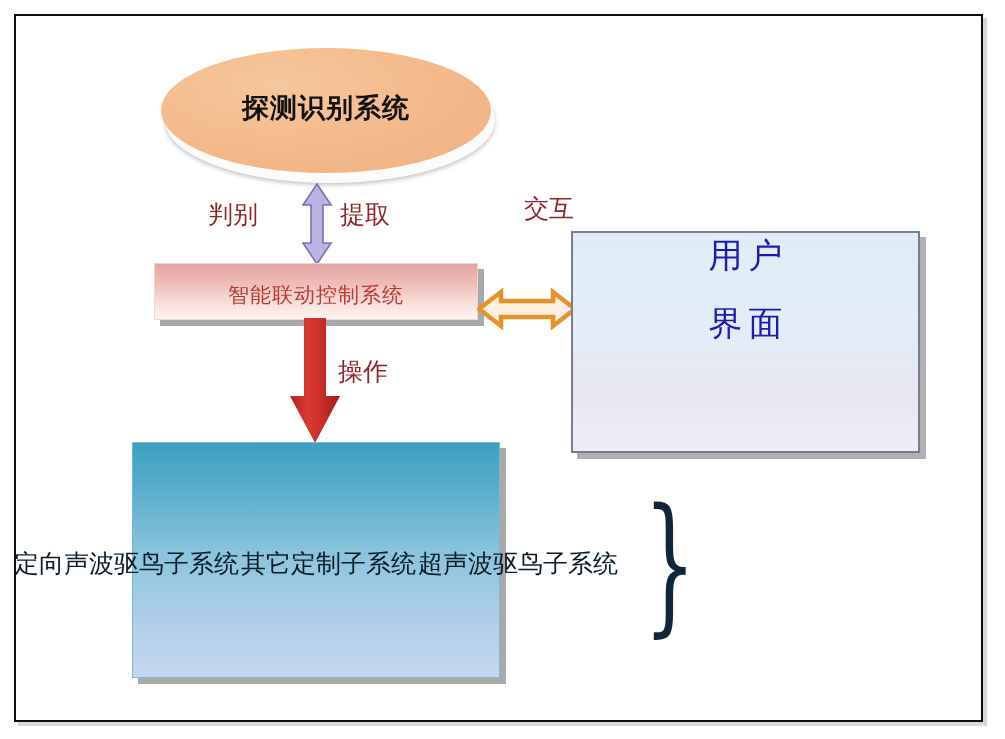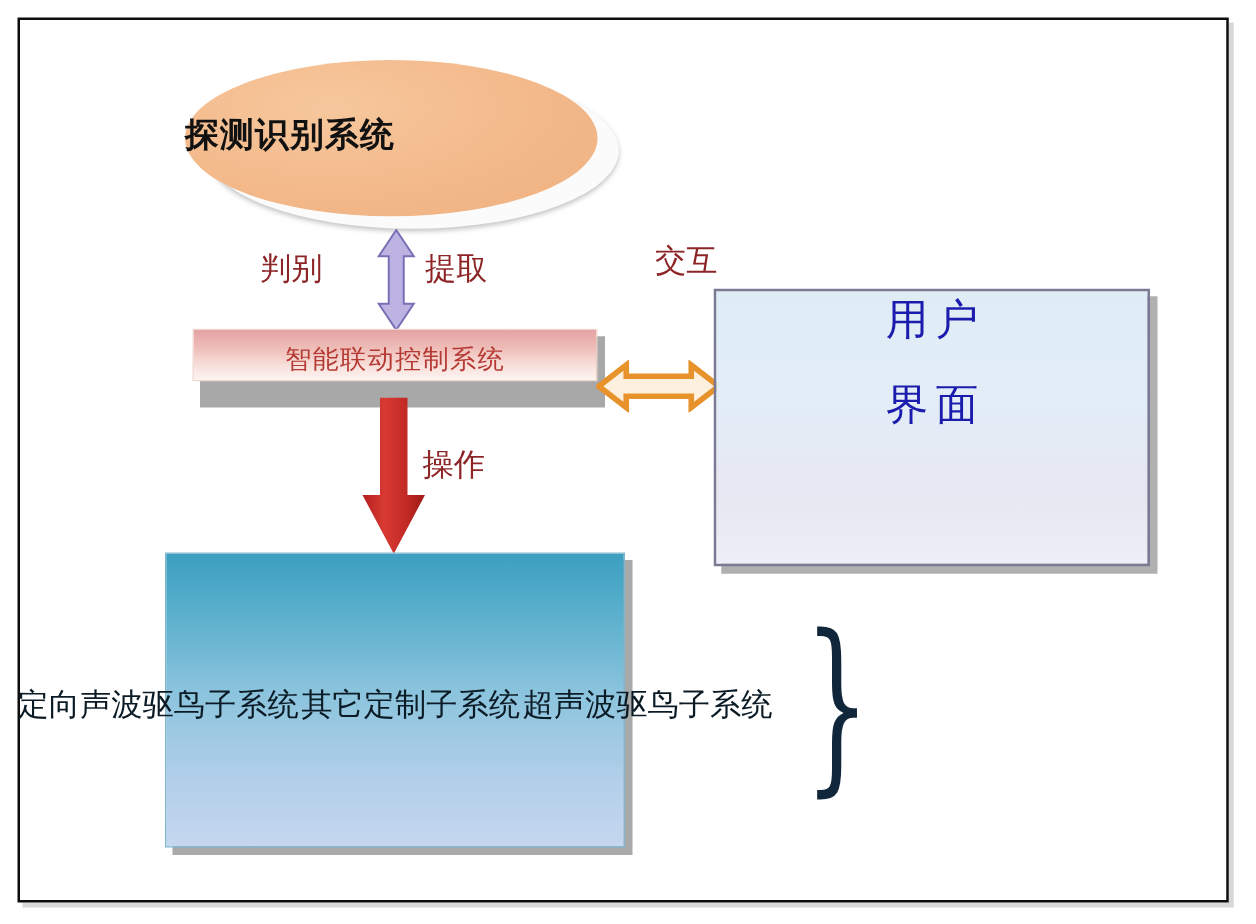--- a/index.html
+++ b/index.html
@@ -44,29 +44,29 @@
     left: 165px;
     top: 58px;
     width: 330px;
     height: 125px;
     border-radius: 50%;
     background: #fbfbfb;
     box-shadow: 0 2px 4px rgba(120,120,120,0.45);
   }
   .ellipse {
     position: absolute;
-    left: 148px;
+    left: 161px;
     top: 48px;
     width: 330px;
     height: 125px;
     border-radius: 50%;
     background: radial-gradient(ellipse at 35% 30%, #f6c79d 0%, #f3b98a 55%, #eeb081 100%);
     display: flex;
     align-items: center;
-    justify-content: flex-start;
+    justify-content: center;
   }
   .ellipse-label {
     font-family: "DejaVu Sans", "Liberation Sans", sans-serif;
     font-weight: bold;
     font-size: 27px;
     color: #111111;
     letter-spacing: 1px;
     margin-top: -6px;
   }
 
@@ -106,21 +106,21 @@
     top: 269px;
     width: 324px;
     height: 57px;
     background: #a8a8a8;
   }
   .ctrl-box {
     position: absolute;
     left: 154px;
     top: 263px;
     width: 324px;
-    height: 42px;
+    height: 57px;
     background: linear-gradient(to bottom, #e3a3a3 0%, #eebcb7 35%, #f8ded9 70%, #fdf4f1 100%);
     border: 1px solid #f0d6d0;
     box-sizing: border-box;
     display: flex;
     align-items: center;
     justify-content: center;
   }
   .ctrl-label {
     font-family: "DejaVu Sans", "Liberation Sans", sans-serif;
     font-size: 21px;

